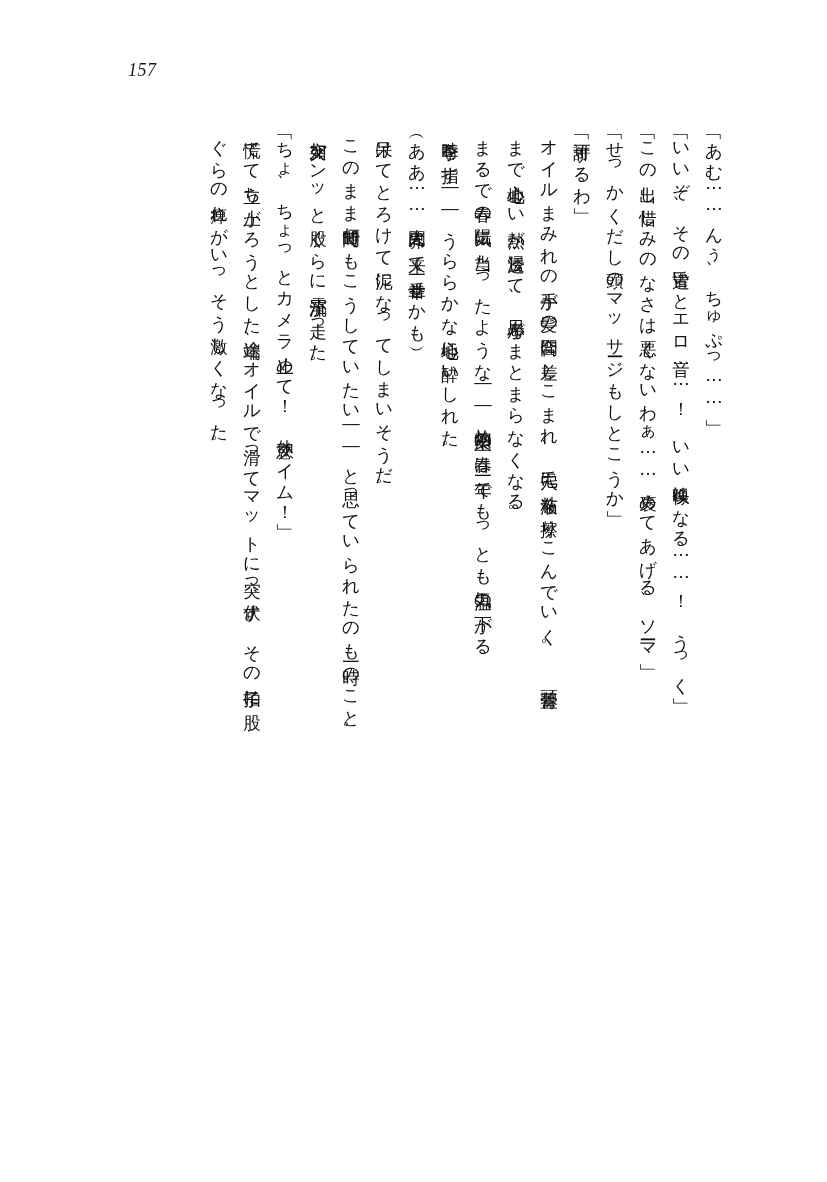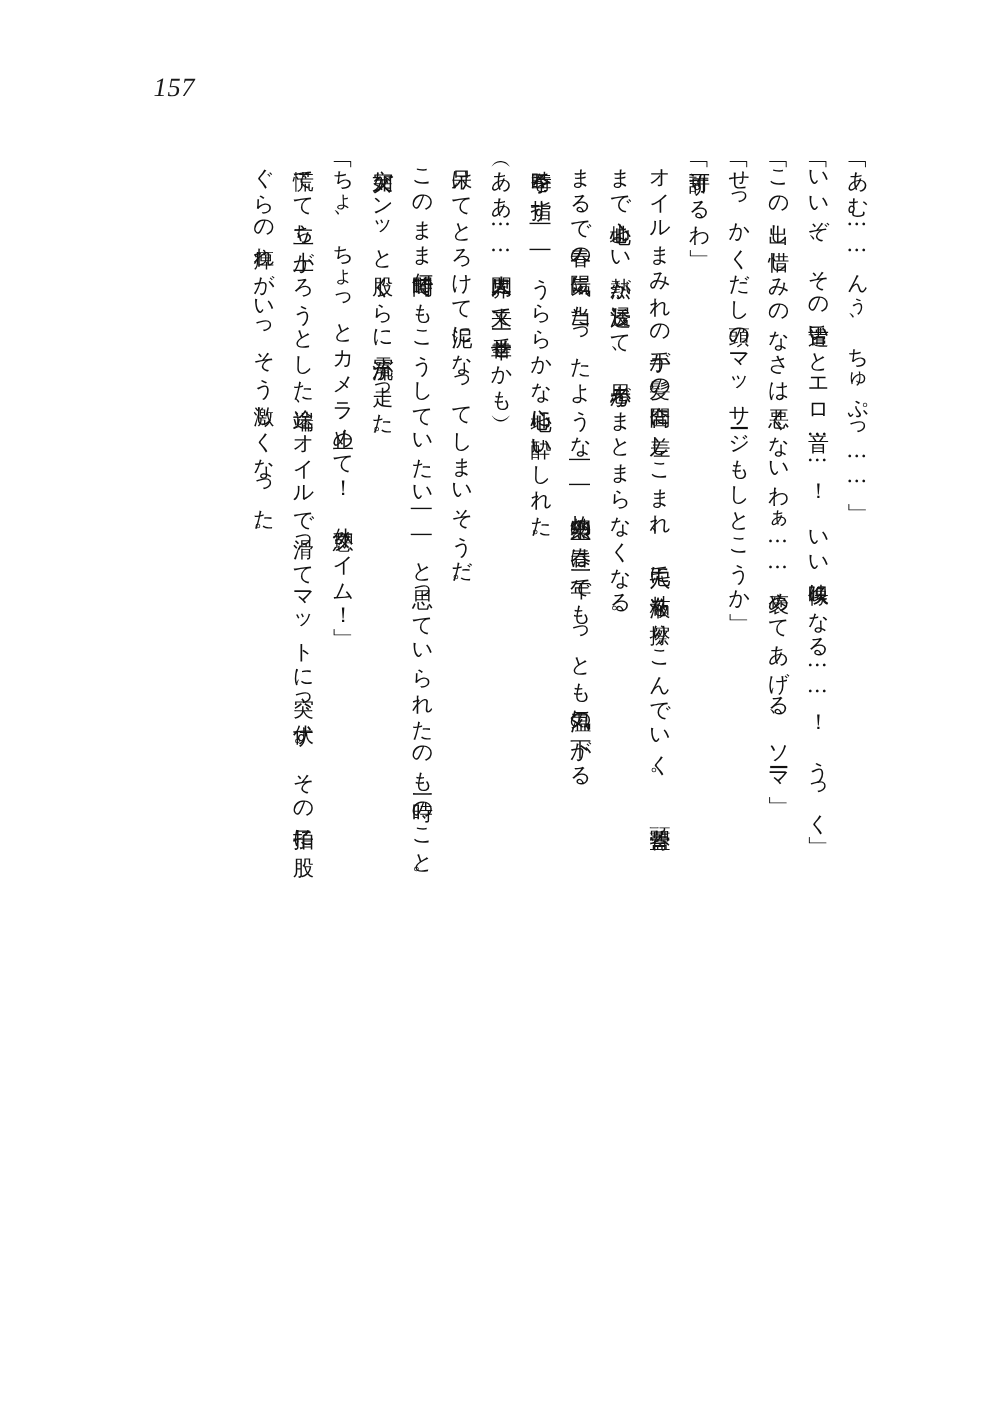--- a/index.html
+++ b/index.html
@@ -19,21 +19,21 @@
     overflow: hidden;
     box-sizing: border-box;
   }
   
   #page-number {
     position: absolute;
     top: 60px;
     left: 128px;
     font-family: "Liberation Serif", "DejaVu Serif", serif;
     font-style: italic;
-    font-size: 22px;
+    font-size: 18px;
     letter-spacing: 0.5px;
     color: #1a1a1a;
   }
   
   #text-block {
     position: absolute;
     top: 128px;
     left: 96px;
     width: 626px;
     height: 960px;

